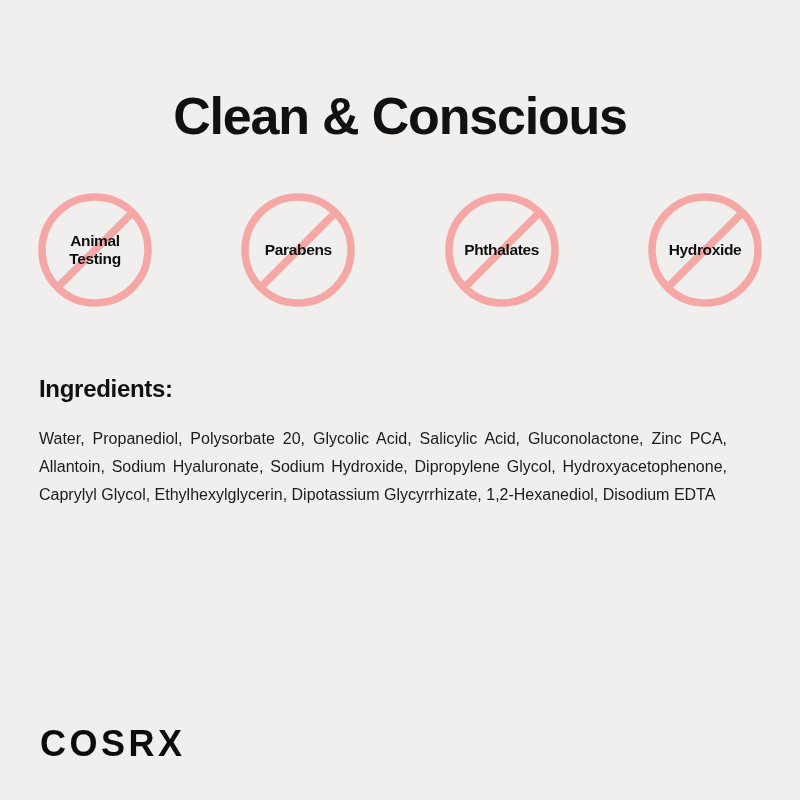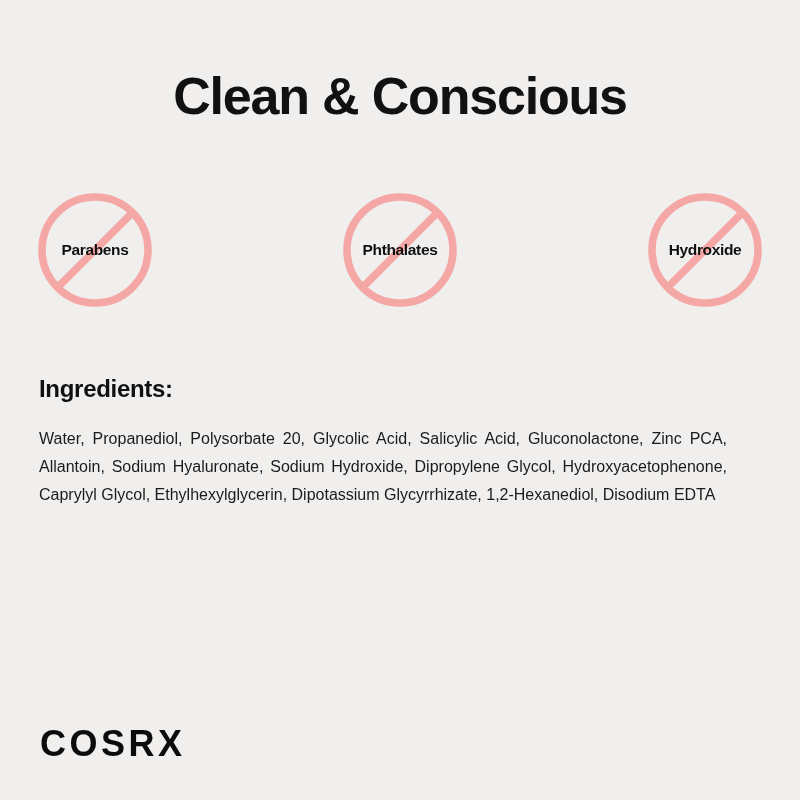--- a/index.html
+++ b/index.html
@@ -19,21 +19,21 @@
     position: relative;
     width: 800px;
     height: 800px;
     background: #f0efed;
     box-sizing: border-box;
   }
 
   
   .title {
     position: absolute;
-    top: 68px;
+    top: 88px;
     left: 0;
     width: 800px;
     text-align: center;
     font-size: 52px;
     font-weight: bold;
     letter-spacing: -1.2px;
     color: #111111;
     line-height: 1.1;
   }
 
@@ -128,20 +128,27 @@
 </style>
 </head>
 <body>
 
 <div class="page">
 
   <div class="title">Clean &amp; Conscious</div>
 
   <div class="badge-row">
 
+    <div class="badge">
+      <svg class="badge-sign" viewBox="0 0 114 114">
+        <circle cx="57" cy="57" r="53" fill="none" stroke="#f4a7a5" stroke-width="7.5"></circle>
+        <line x1="19.5" y1="94.5" x2="94.5" y2="19.5" stroke="#f4a7a5" stroke-width="7.5" stroke-linecap="butt"></line>
+      </svg>
+      <div class="badge-label two-line">Animal Testing</div>
+    </div>
 
 
     <div class="badge">
       <svg class="badge-sign" viewBox="0 0 114 114">
         <circle cx="57" cy="57" r="53" fill="none" stroke="#f4a7a5" stroke-width="7.5"></circle>
         <line x1="19.5" y1="94.5" x2="94.5" y2="19.5" stroke="#f4a7a5" stroke-width="7.5" stroke-linecap="butt"></line>
       </svg>
       <div class="badge-label">Parabens</div>
     </div>
 

